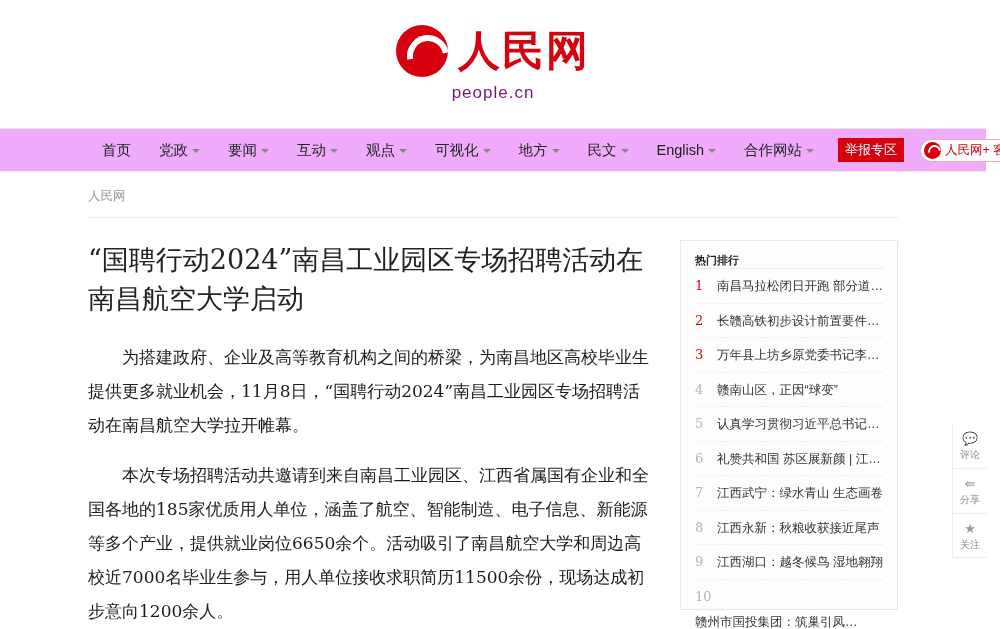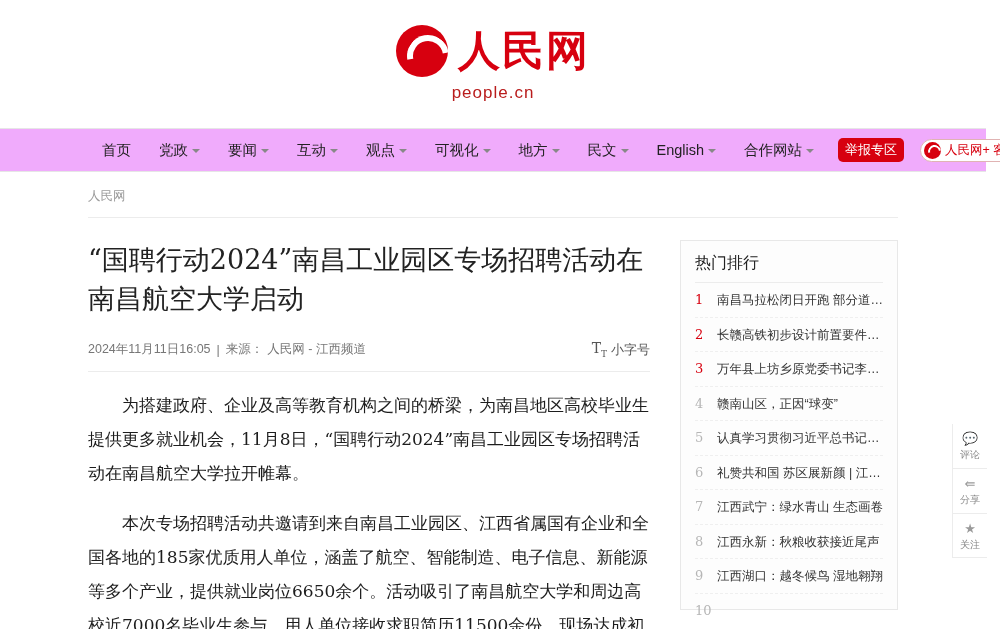--- a/index.html
+++ b/index.html
@@ -56,21 +56,21 @@
   .logo-cn {
     font-size: 42px;
     font-weight: bold;
     color: #d7000f;
     letter-spacing: 2px;
     line-height: 1;
   }
   .logo-en {
     margin-top: 6px;
     font-size: 17px;
-    color: #b91c1c;
+    color: #701a75;
     letter-spacing: 1px;
   }
 
   
   .navbar {
     height: 44px;
     border-top: 1px solid #e6e6e6;
     border-bottom: 1px solid #e6e6e6;
     background: #f0abfc;
     display: flex;
@@ -100,21 +100,21 @@
     border-left: 4px solid transparent;
     border-right: 4px solid transparent;
     border-top: 4px solid #888;
     margin-top: 2px;
   }
   .nav-badge {
     background: #d7000f;
     color: #fff;
     font-size: 13px;
     padding: 3px 7px;
-    border-radius: 5px;
+    border-radius: 0;
     margin-left: 2px;
   }
   .nav-pill {
     display: flex;
     align-items: center;
     gap: 4px;
     border: 1px solid #e0b3b3;
     border-radius: 13px;
     padding: 2px 9px 2px 3px;
     margin-left: 10px;
@@ -199,24 +199,23 @@
   .rail {
     width: 218px;
     margin-left: auto;
     margin-top: 22px;
     border: 1px solid #e8e8e8;
     background: #fdfdfd;
     padding: 12px 14px 10px 14px;
     height: 370px;
   }
   .rail-title {
-    font-size: 16px;
-    font-weight: normal;
+    font-size: 11px;
+    font-weight: bold;
     color: #222;
-    padding-bottom: 8px;
     border-bottom: 1px solid #ececec;
   }
   .rank-item {
     display: flex;
     gap: 8px;
     align-items: baseline;
     padding: 8px 0 7px 0;
     border-bottom: 1px dashed #efefef;
     font-size: 12.5px;
     color: #333;
@@ -333,30 +332,20 @@
 
   <div class="bc-wrap">
     <span>人民网</span>
   </div>
 
   <div class="content">
 
     <div class="article">
       <h1>“国聘行动2024”南昌工业园区专场招聘活动在南昌航空大学启动</h1>
 
-      <div class="meta">
-        <span>2024年11月11日16:05</span>
-        <span style="margin:0 6px;">|</span>
-        <span>来源：</span>
-        <span class="source" style="margin-left:4px;">人民网 - 江西频道</span>
-        <span class="fontsize">
-          <span class="tt">T<sub style="font-size:9px;">T</sub></span>
-          <span>小字号</span>
-        </span>
-      </div>
 
       <p>为搭建政府、企业及高等教育机构之间的桥梁，为南昌地区高校毕业生提供更多就业机会，11月8日，“国聘行动2024”南昌工业园区专场招聘活动在南昌航空大学拉开帷幕。</p>
       <p>本次专场招聘活动共邀请到来自南昌工业园区、江西省属国有企业和全国各地的185家优质用人单位，涵盖了航空、智能制造、电子信息、新能源等多个产业，提供就业岗位6650余个。活动吸引了南昌航空大学和周边高校近7000名毕业生参与，用人单位接收求职简历11500余份，现场达成初步意向1200余人。</p>
 
     </div>
 
     <div class="rail">
       <div class="rail-title">热门排行</div>
 
       <div class="rank-item">

